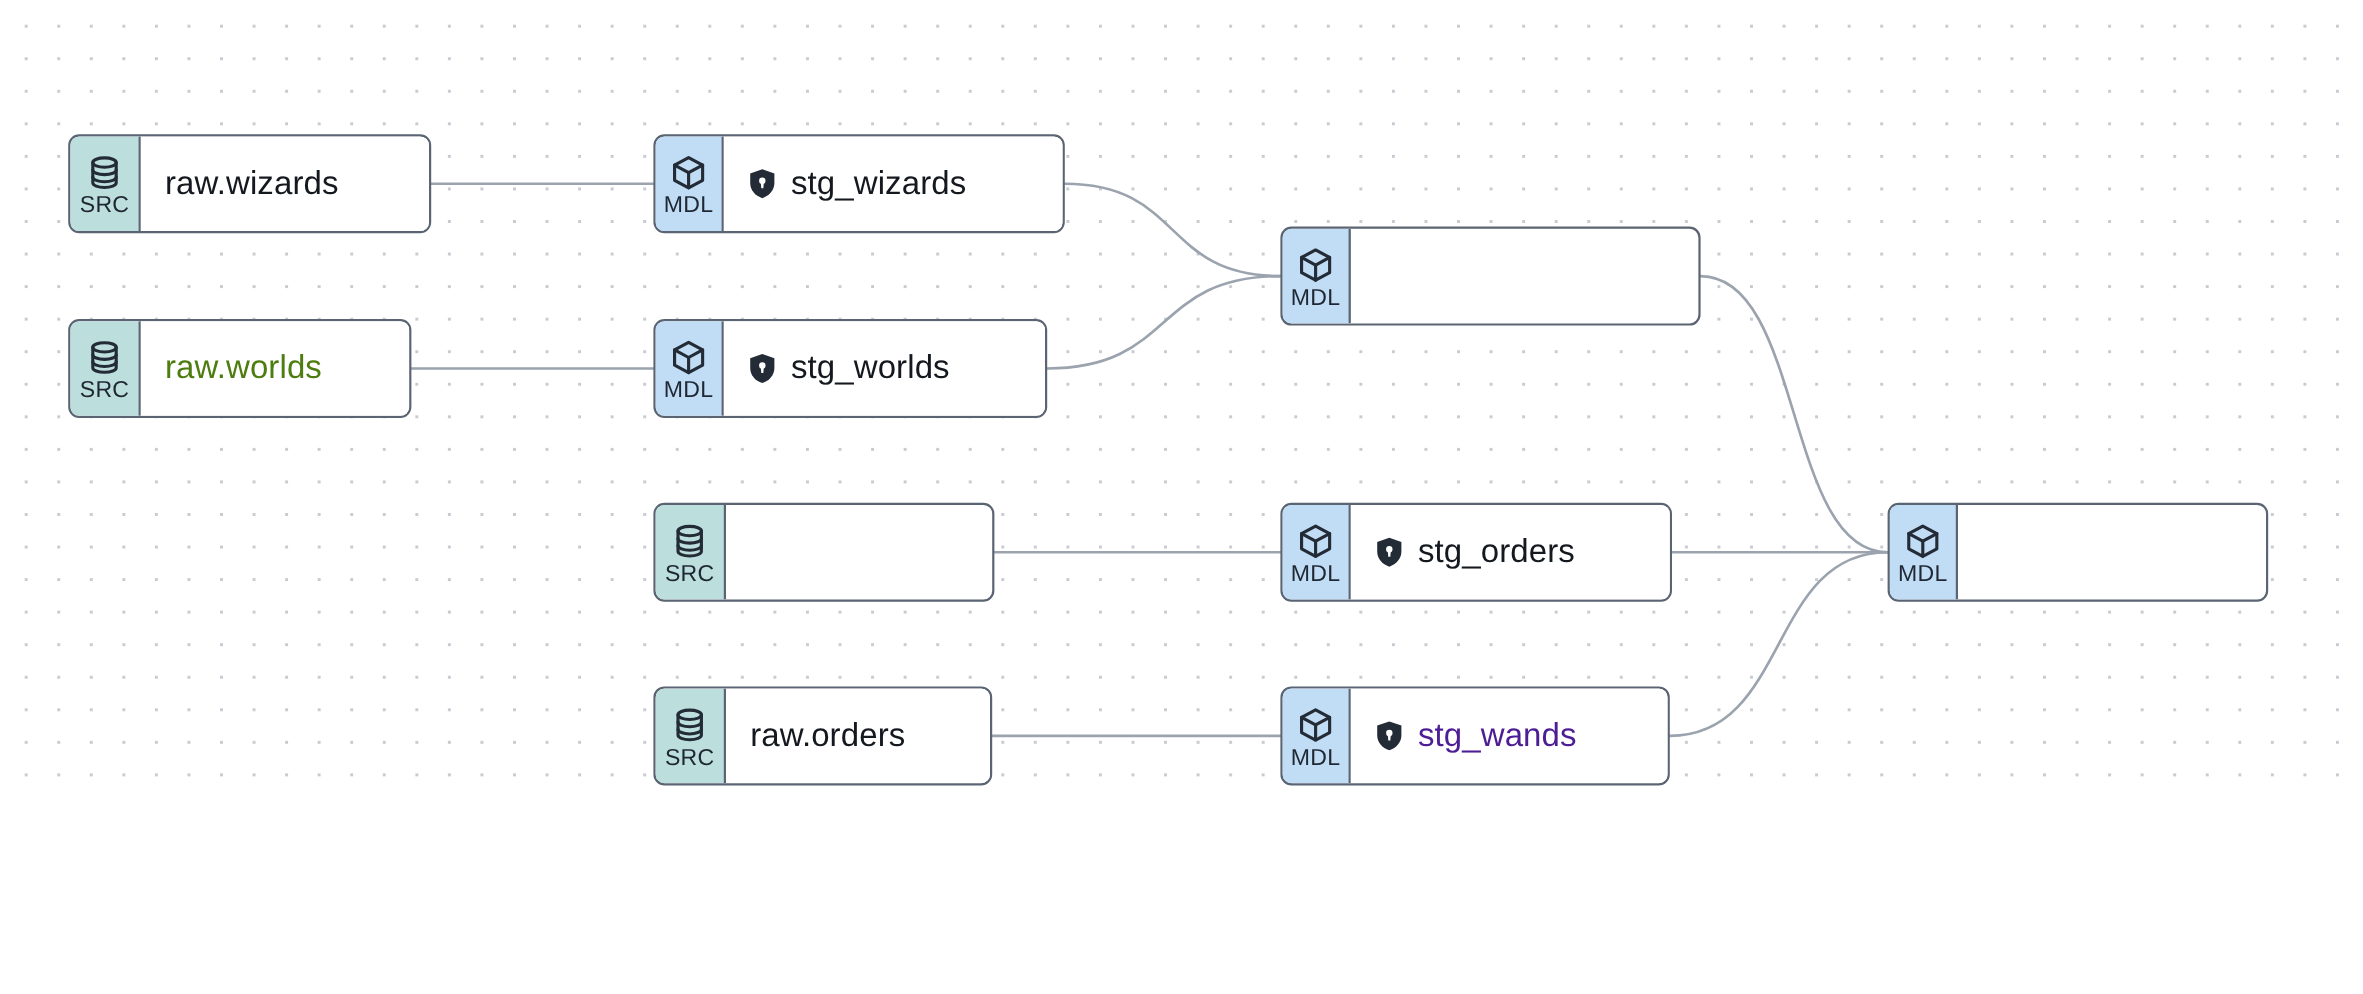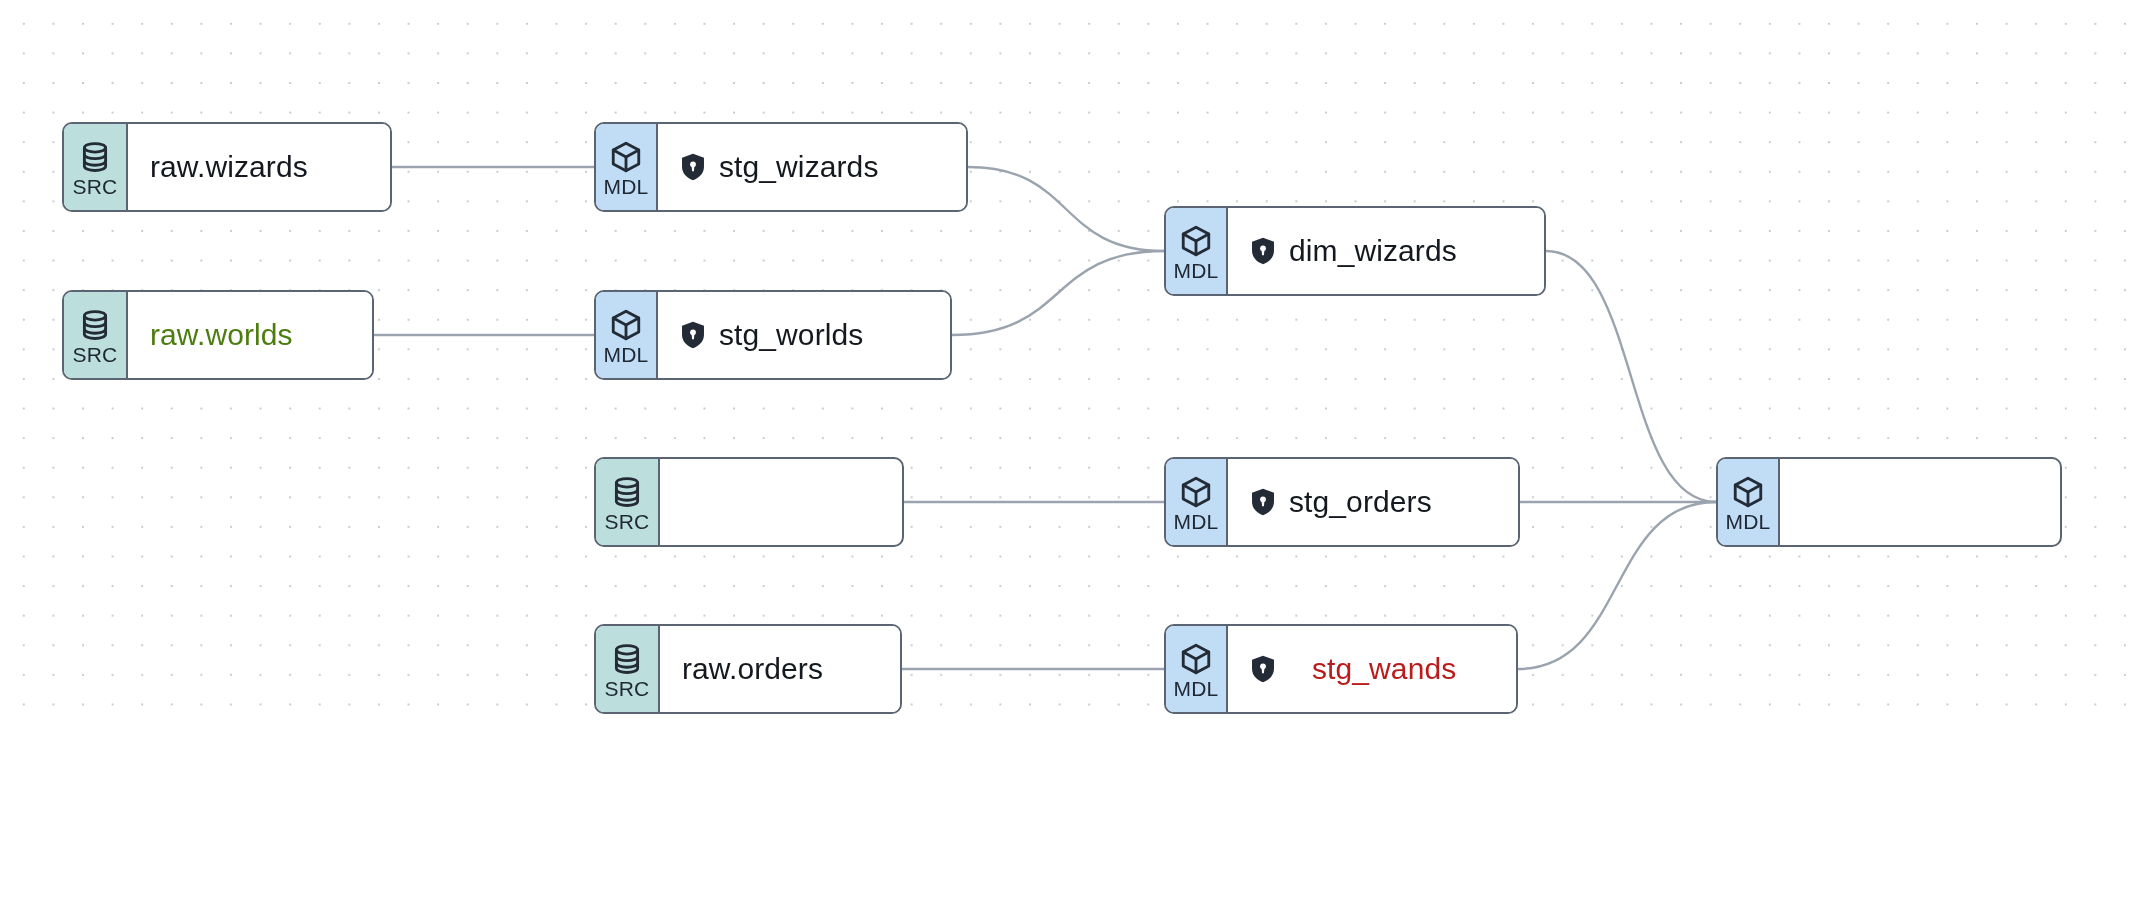--- a/index.html
+++ b/index.html
@@ -220,39 +220,31 @@
               <path d="M12 12v9.7"></path>
             </svg></span>
           <span class="badge-label">MDL</span>
         </div>
         <div class="node-body">
           <span class="shield-icon"><svg width="26" height="28" viewBox="0 0 24 26" xmlns="http://www.w3.org/2000/svg">
               <path d="M12 0.8 22.2 4.3v8.2c0 6.2-4.3 10.6-10.2 12.7C5.9 23.1 1.8 18.7 1.8 12.5V4.3z" fill="#232b36"></path>
               <circle cx="12" cy="10.5" r="2.7" fill="#ffffff"></circle>
               <path d="M10.6 10.8h2.8l-0.55 6.1h-1.7z" fill="#ffffff"></path>
             </svg></span>
-          <span class="node-label" style="color: #b91c1c; margin-left: 23px;">stg_wands</span>
+          <span class="node-label" style="color: #4c1d95;">stg_wands</span>
         </div>
       </div>
       <div class="node" style="left: 1164px; top: 206px; width: 382px; height: 90px; border-color: rgb(90, 100, 114);">
         <div class="badge mdl" style="width: 62px; border-right-color: rgb(90, 100, 114); background: rgb(193, 220, 245);">
           <span class="badge-icon"><svg width="34" height="34" viewBox="0 0 24 24" fill="none" stroke="#232b36" stroke-width="2" stroke-linecap="round" stroke-linejoin="round">
               <path d="M12 2.3 21 7.1v9.8L12 21.7 3 16.9V7.1z"></path>
               <path d="M3 7.1 12 12l9-4.9"></path>
               <path d="M12 12v9.7"></path>
             </svg></span>
           <span class="badge-label">MDL</span>
-        </div>
-        <div class="node-body">
-          <span class="shield-icon"><svg width="26" height="28" viewBox="0 0 24 26" xmlns="http://www.w3.org/2000/svg">
-              <path d="M12 0.8 22.2 4.3v8.2c0 6.2-4.3 10.6-10.2 12.7C5.9 23.1 1.8 18.7 1.8 12.5V4.3z" fill="#232b36"></path>
-              <circle cx="12" cy="10.5" r="2.7" fill="#ffffff"></circle>
-              <path d="M10.6 10.8h2.8l-0.55 6.1h-1.7z" fill="#ffffff"></path>
-            </svg></span>
-          <span class="node-label" style="color: rgb(20, 24, 31);">dim_wizards</span>
         </div>
       </div>
       <div class="node" style="left: 1716px; top: 457px; width: 346px; height: 90px; border-color: rgb(90, 100, 114);">
         <div class="badge mdl" style="width: 62px; border-right-color: rgb(90, 100, 114); background: rgb(193, 220, 245);">
           <span class="badge-icon"><svg width="34" height="34" viewBox="0 0 24 24" fill="none" stroke="#232b36" stroke-width="2" stroke-linecap="round" stroke-linejoin="round">
               <path d="M12 2.3 21 7.1v9.8L12 21.7 3 16.9V7.1z"></path>
               <path d="M3 7.1 12 12l9-4.9"></path>
               <path d="M12 12v9.7"></path>
             </svg></span>
           <span class="badge-label">MDL</span>

